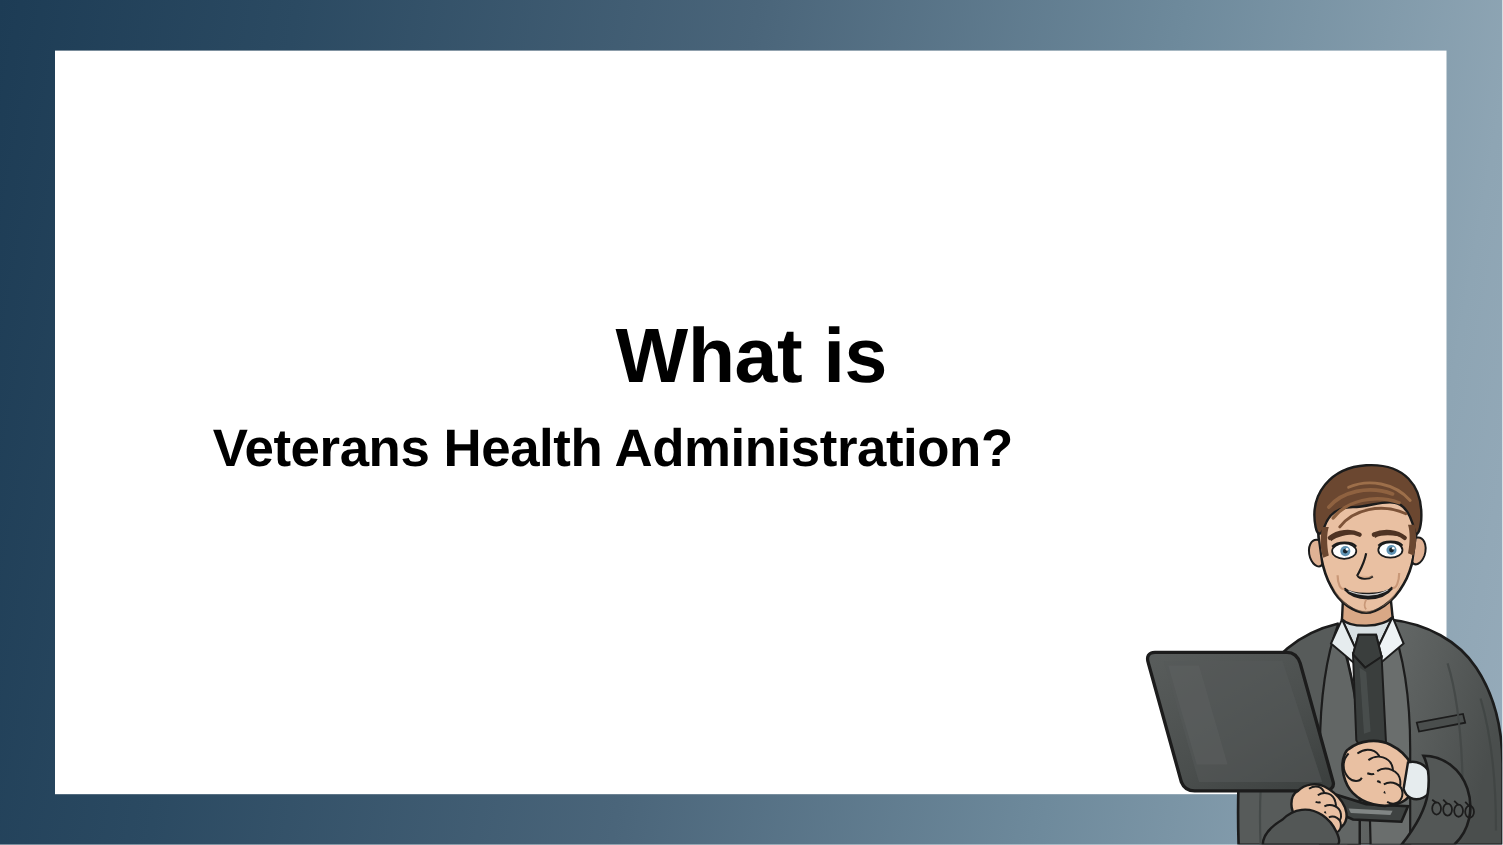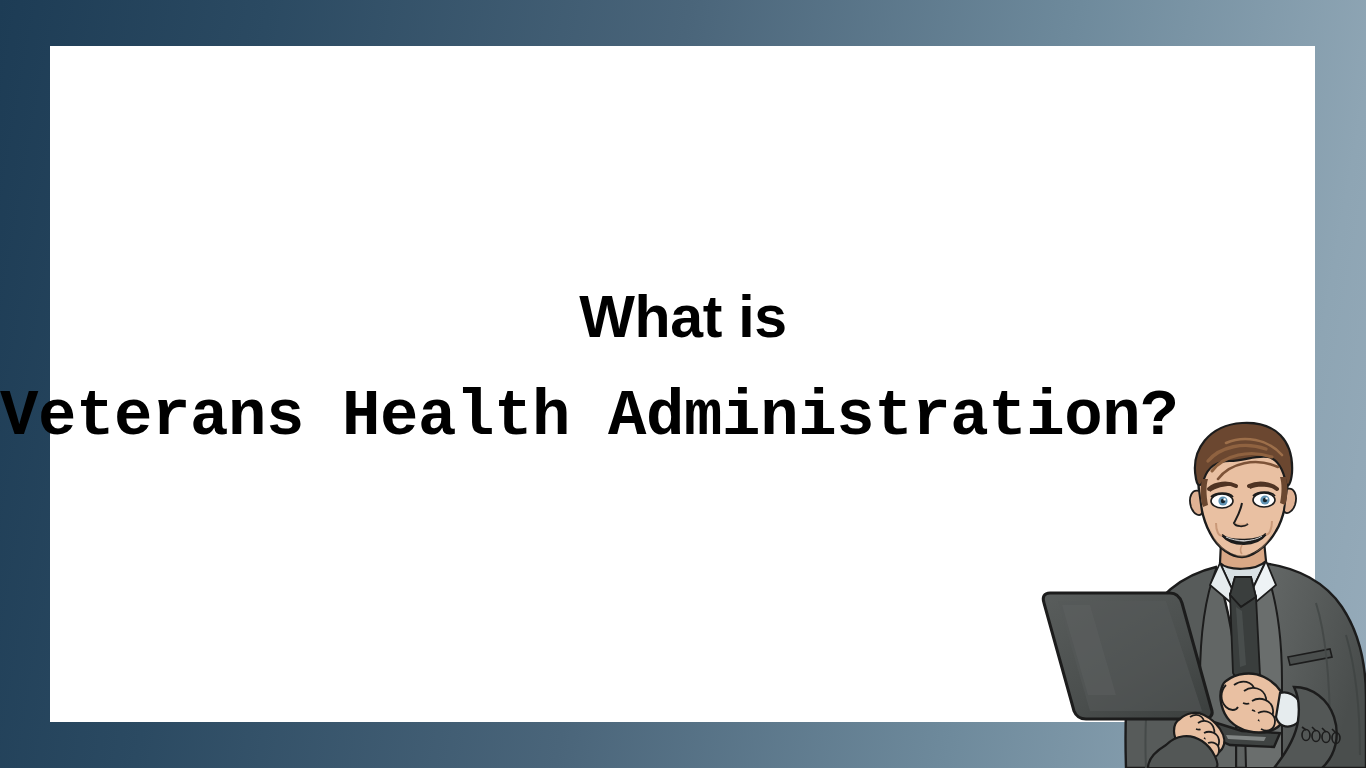--- a/index.html
+++ b/index.html
@@ -40,36 +40,36 @@
   }
 
   #title-line-1 {
     position: absolute;
     left: 0;
     top: 288px;
     width: 1366px;
     text-align: center;
     font-family: "Liberation Sans", sans-serif;
     font-weight: bold;
-    font-size: 59px;
+    font-size: 70px;
     line-height: 1.0;
     color: #000000;
     letter-spacing: -0.3px;
     white-space: nowrap;
   }
 
   #title-line-2 {
     position: absolute;
     left: 0;
     top: 385px;
     width: 1114px;
     text-align: center;
-    font-family: Liberation Mono, monospace;
+    font-family: Liberation Sans, sans-serif;
     font-weight: bold;
-    font-size: 64px;
+    font-size: 48px;
     line-height: 1.0;
     color: #000000;
     letter-spacing: -0.4px;
     white-space: nowrap;
   }
 
   
   #person-illustration {
     position: absolute;
     left: 1030px;

